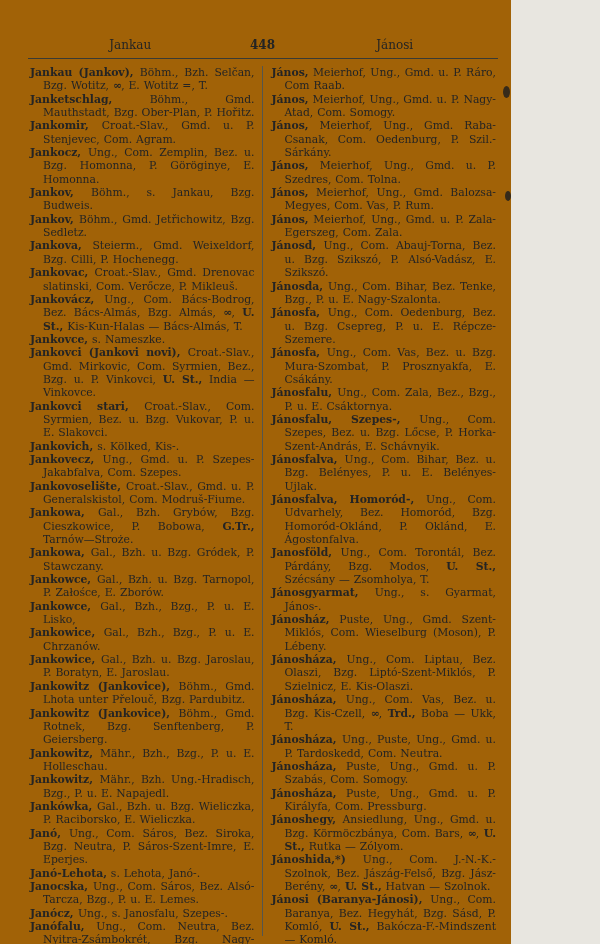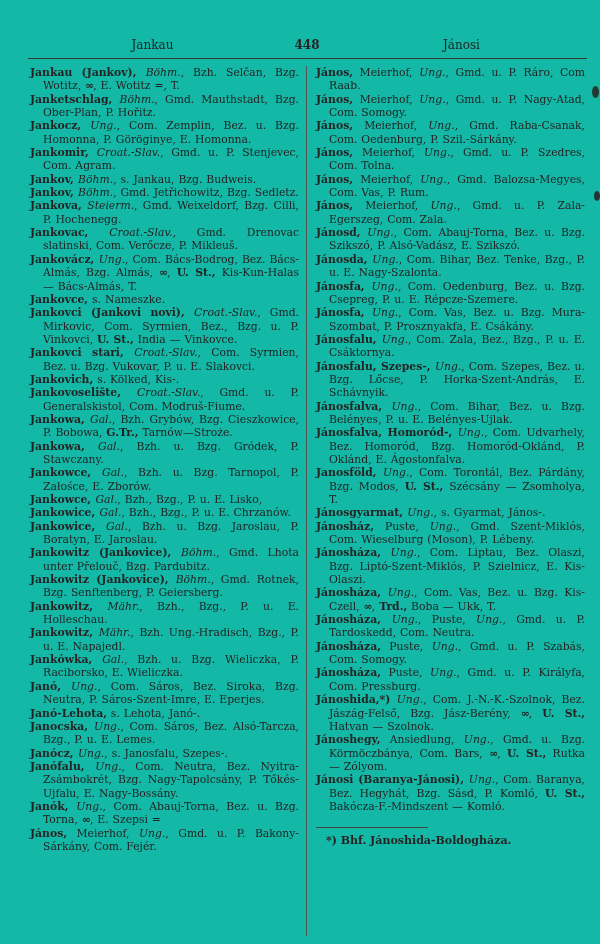--- a/index.html
+++ b/index.html
@@ -3,22 +3,22 @@
 <meta charset="utf-8">
 <style>
   html,body{margin:0;padding:0;}
   body{
     width:600px;height:944px;
     background:#e8e6e0;
     font-family:"DejaVu Serif", serif;
     color:#242424;
   }
   .page{
-    position:relative;width:600px;height:944px;
-    background:#14b8a6;
+    position:relative;width:511px;height:944px;
+    background:#a16207;
     overflow:hidden;
   }
   
   .running-head{
     position:absolute;top:38px;left:28px;right:14px;
     display:flex;align-items:baseline;
     font-size:12px;
   }
   .running-head .side{flex:1;text-align:center;}
   .running-head .pageno{width:60px;text-align:center;font-weight:bold;}
@@ -43,21 +43,21 @@
     padding-left:9px;
     padding-right:2px;
   }
   .entry{
     margin:0;
     padding-left:13px;
     text-indent:-13px;
     word-spacing:0.5px;
   }
   .b{font-weight:bold;}
-  .i{font-style:italic;}
+  .i{}
   .posthorn{
     font-weight:bold;
     letter-spacing:-1px;
     font-size:11px;
   }
   
   .footnote-rule{
     width:112px;
     border-top:1px solid #44443e;
     margin:14px 0 6px 0;
@@ -87,31 +87,32 @@
     <span class="pageno">448</span>
     <span class="side">Jánosi</span>
   </div>
 
   <div class="head-rule"></div>
 
   <div class="columns">
     <div class="col left">
         <p class="entry"><span class="b">Jankau (Jankov), </span><span class="i">Böhm.</span><span>, Bzh. Selčan, Bzg. Wotitz, </span><span class="posthorn">∞</span><span>, E. Wotitz =, T.</span></p>
         <p class="entry"><span class="b">Janketschlag, </span><span class="i">Böhm.</span><span>, Gmd. Mauthstadt, Bzg. Ober-Plan, P. Hořitz.</span></p>
+        <p class="entry"><span class="b">Jankomir, </span><span class="i">Croat.-Slav.</span><span>, Gmd. u. P. Stenjevec, Com. Agram.</span></p>
         <p class="entry"><span class="b">Jankocz, </span><span class="i">Ung.</span><span>, Com. Zemplin, Bez. u. Bzg. Homonna, P. Göröginye, E. Homonna.</span></p>
-        <p class="entry"><span class="b">Jankomir, </span><span class="i">Croat.-Slav.</span><span>, Gmd. u. P. Stenjevec, Com. Agram.</span></p>
         <p class="entry"><span class="b">Jankov, </span><span class="i">Böhm.</span><span>, s. Jankau, Bzg. Budweis.</span></p>
         <p class="entry"><span class="b">Jankov, </span><span class="i">Böhm.</span><span>, Gmd. Jetřichowitz, Bzg. Sedletz.</span></p>
         <p class="entry"><span class="b">Jankova, </span><span class="i">Steierm.</span><span>, Gmd. Weixeldorf, Bzg. Cilli, P. Hochenegg.</span></p>
         <p class="entry"><span class="b">Jankovac, </span><span class="i">Croat.-Slav.</span><span>, Gmd. Drenovac slatinski, Com. Verőcze, P. Mikleuš.</span></p>
         <p class="entry"><span class="b">Jankovácz, </span><span class="i">Ung.</span><span>, Com. Bács-Bodrog, Bez. Bács-Almás, Bzg. Almás, </span><span class="posthorn">∞</span><span>, </span><span class="b">U. St.,</span><span> Kis-Kun-Halas — Bács-Almás, T.</span></p>
         <p class="entry"><span class="b">Jankovce,</span><span> s. Nameszke.</span></p>
         <p class="entry"><span class="b">Jankovci (Jankovi novi), </span><span class="i">Croat.-Slav.</span><span>, Gmd. Mirkovic, Com. Syrmien, Bez., Bzg. u. P. Vinkovci, </span><span class="b">U. St.,</span><span> India — Vinkovce.</span></p>
         <p class="entry"><span class="b">Jankovci stari, </span><span class="i">Croat.-Slav.</span><span>, Com. Syrmien, Bez. u. Bzg. Vukovar, P. u. E. Slakovci.</span></p>
         <p class="entry"><span class="b">Jankovich,</span><span> s. Kölked, Kis-.</span></p>
+        <p class="entry"><span class="b">Jankovecz, </span><span class="i">Ung.</span><span>, Gmd. u. P. Szepes-Jakabfalva, Com. Szepes.</span></p>
         <p class="entry"><span class="b">Jankovoselište, </span><span class="i">Croat.-Slav.</span><span>, Gmd. u. P. Generalskistol, Com. Modruš-Fiume.</span></p>
         <p class="entry"><span class="b">Jankowa, </span><span class="i">Gal.</span><span>, Bzh. Grybów, Bzg. Cieszkowice, P. Bobowa, </span><span class="b">G.Tr.,</span><span> Tarnów—Stroże.</span></p>
         <p class="entry"><span class="b">Jankowa, </span><span class="i">Gal.</span><span>, Bzh. u. Bzg. Gródek, P. Stawczany.</span></p>
         <p class="entry"><span class="b">Jankowce, </span><span class="i">Gal.</span><span>, Bzh. u. Bzg. Tarnopol, P. Załośce, E. Zborów.</span></p>
         <p class="entry"><span class="b">Jankowce, </span><span class="i">Gal.</span><span>, Bzh., Bzg., P. u. E. Lisko,</span></p>
         <p class="entry"><span class="b">Jankowice, </span><span class="i">Gal.</span><span>, Bzh., Bzg., P. u. E. Chrzanów.</span></p>
         <p class="entry"><span class="b">Jankowice, </span><span class="i">Gal.</span><span>, Bzh. u. Bzg. Jaroslau, P. Boratyn, E. Jaroslau.</span></p>
         <p class="entry"><span class="b">Jankowitz (Jankovice), </span><span class="i">Böhm.</span><span>, Gmd. Lhota unter Přelouč, Bzg. Pardubitz.</span></p>
         <p class="entry"><span class="b">Jankowitz (Jankovice), </span><span class="i">Böhm.</span><span>, Gmd. Rotnek, Bzg. Senftenberg, P. Geiersberg.</span></p>
         <p class="entry"><span class="b">Jankowitz, </span><span class="i">Mähr.</span><span>, Bzh., Bzg., P. u. E. Holleschau.</span></p>
@@ -142,22 +143,22 @@
         <p class="entry"><span class="b">Jánosfalva, </span><span class="i">Ung.</span><span>, Com. Bihar, Bez. u. Bzg. Belényes, P. u. E. Belényes-Ujlak.</span></p>
         <p class="entry"><span class="b">Jánosfalva, Homoród-, </span><span class="i">Ung.</span><span>, Com. Udvarhely, Bez. Homoród, Bzg. Homoród-Oklánd, P. Oklánd, E. Ágostonfalva.</span></p>
         <p class="entry"><span class="b">Janosföld, </span><span class="i">Ung.</span><span>, Com. Torontál, Bez. Párdány, Bzg. Modos, </span><span class="b">U. St.,</span><span> Szécsány — Zsomholya, T.</span></p>
         <p class="entry"><span class="b">Jánosgyarmat, </span><span class="i">Ung.</span><span>, s. Gyarmat, János-.</span></p>
         <p class="entry"><span class="b">Jánosház,</span><span> Puste, </span><span class="i">Ung.</span><span>, Gmd. Szent-Miklós, Com. Wieselburg (Moson), P. Lébeny.</span></p>
         <p class="entry"><span class="b">Jánosháza, </span><span class="i">Ung.</span><span>, Com. Liptau, Bez. Olaszi, Bzg. Liptó-Szent-Miklós, P. Szielnicz, E. Kis-Olaszi.</span></p>
         <p class="entry"><span class="b">Jánosháza, </span><span class="i">Ung.</span><span>, Com. Vas, Bez. u. Bzg. Kis-Czell, </span><span class="posthorn">∞</span><span>, </span><span class="b">Trd.,</span><span> Boba — Ukk, T.</span></p>
         <p class="entry"><span class="b">Jánosháza, </span><span class="i">Ung.</span><span>, Puste, </span><span class="i">Ung.</span><span>, Gmd. u. P. Tardoskedd, Com. Neutra.</span></p>
         <p class="entry"><span class="b">Jánosháza,</span><span> Puste, </span><span class="i">Ung.</span><span>, Gmd. u. P. Szabás, Com. Somogy.</span></p>
         <p class="entry"><span class="b">Jánosháza,</span><span> Puste, </span><span class="i">Ung.</span><span>, Gmd. u. P. Királyfa, Com. Pressburg.</span></p>
+        <p class="entry"><span class="b">Jánoshegy,</span><span> Ansiedlung, </span><span class="i">Ung.</span><span>, Gmd. u. Bzg. Körmöczbánya, Com. Bars, </span><span class="posthorn">∞</span><span>, </span><span class="b">U. St.,</span><span> Rutka — Zólyom.</span></p>
         <p class="entry"><span class="b">Jánoshida,*) </span><span class="i">Ung.</span><span>, Com. J.-N.-K.-Szolnok, Bez. Jászág-Felső, Bzg. Jász-Berény, </span><span class="posthorn">∞</span><span>, </span><span class="b">U. St.,</span><span> Hatvan — Szolnok.</span></p>
-        <p class="entry"><span class="b">Jánoshegy,</span><span> Ansiedlung, </span><span class="i">Ung.</span><span>, Gmd. u. Bzg. Körmöczbánya, Com. Bars, </span><span class="posthorn">∞</span><span>, </span><span class="b">U. St.,</span><span> Rutka — Zólyom.</span></p>
         <p class="entry"><span class="b">Jánosi (Baranya-Jánosi), </span><span class="i">Ung.</span><span>, Com. Baranya, Bez. Hegyhát, Bzg. Sásd, P. Komló, </span><span class="b">U. St.,</span><span> Bakócza-F.-Mindszent — Komló.</span></p>
         <div class="footnote-rule"></div>
         <p class="footnote"><span>*) </span><span>Bhf. Jánoshida-Boldogháza.</span></p>
       </div>
   </div>
 
   <div class="artifact a1"></div>
   <div class="artifact a2"></div>
 
 </div>

